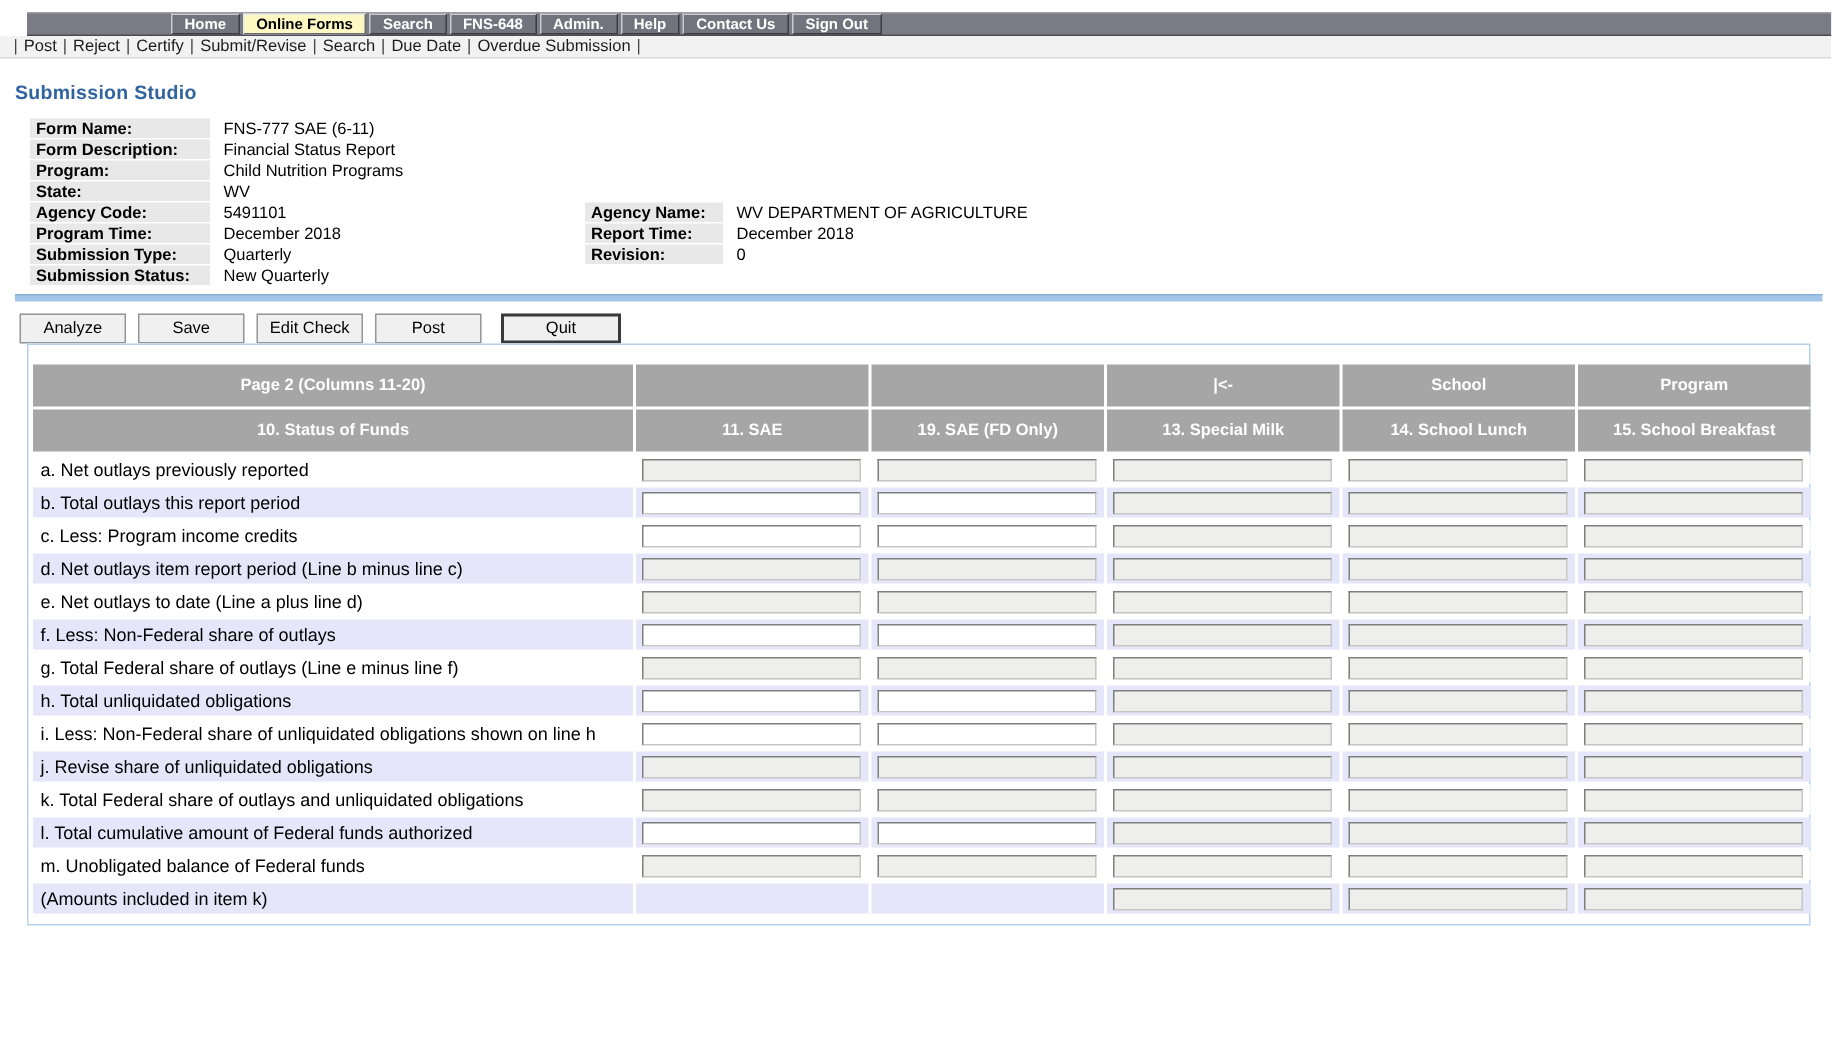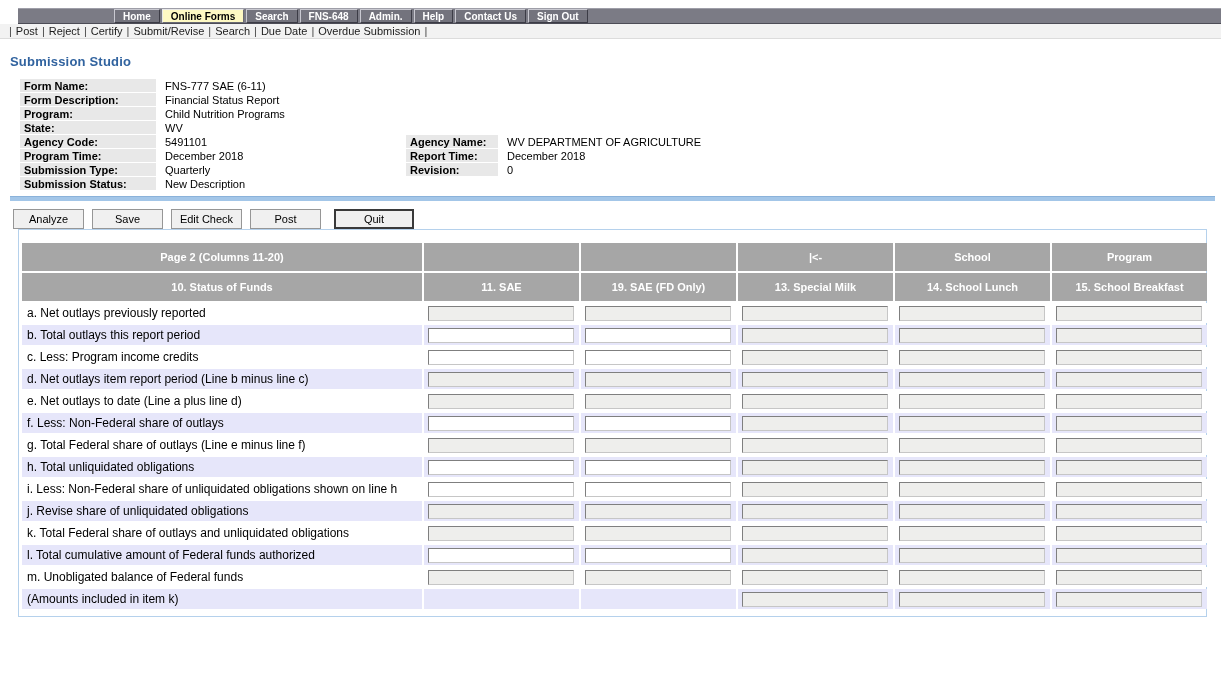--- a/index.html
+++ b/index.html
@@ -34,21 +34,21 @@
 
   
   .page-title {
     margin:15px 0 9px 10px; font:bold 13px "Liberation Sans", sans-serif;
     color:#31639f; letter-spacing:.2px;
   }
 
   
   .meta-table { margin-left:20px; width:1186px; border-collapse:separate; border-spacing:0 1px; }
   .meta-table td { height:13px; font-size:11px; vertical-align:middle; padding:0 4px; }
-  .meta-label { background:#e8e8e8; font-weight:bold; width:136px; }
+  .meta-label { background:#e8e8e8; font-weight:bold; width:120px; }
   .meta-label.second { width:92px; }
   .meta-value { background:#fff; padding-left:9px !important;margin-top:37px; }
   .meta-table td.v1 { width:250px; }
 
   
   .blue-bar { margin:5px 0 0 10px; width:1205px; height:5px; background:#a3c6e8; border-top:1px solid #8ab2da; }
 
   
   .toolbar { margin:8px 0 0 13px; display:flex; align-items:flex-end; }
   .toolbtn {
@@ -146,21 +146,21 @@
           <td class="meta-value">December 2018</td>
         </tr>
         <tr>
           <td class="meta-label">Submission Type:</td>
           <td class="meta-value v1">Quarterly</td>
           <td class="meta-label second">Revision:</td>
           <td class="meta-value">0</td>
         </tr>
         <tr>
           <td class="meta-label">Submission Status:</td>
-          <td class="meta-value" colspan="3">New Description</td>
+          <td class="meta-value" colspan="3">New Quarterly</td>
         </tr>
       </tbody>
   </table>
 
   <div class="blue-bar"></div>
 
   <div class="toolbar">
       <button class="toolbtn">Analyze</button>
       <button class="toolbtn">Save</button>
       <button class="toolbtn">Edit Check</button>

